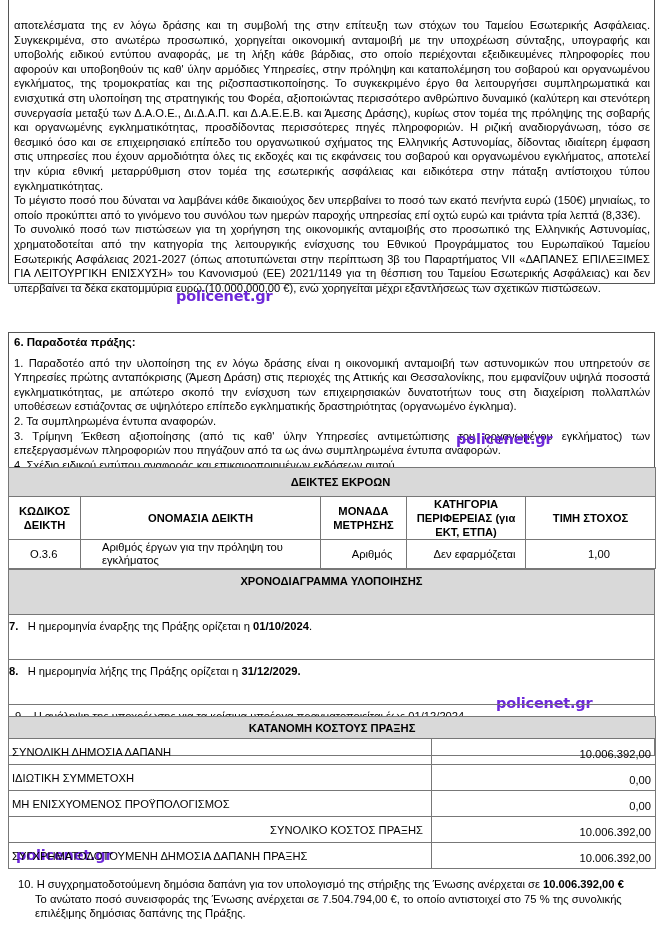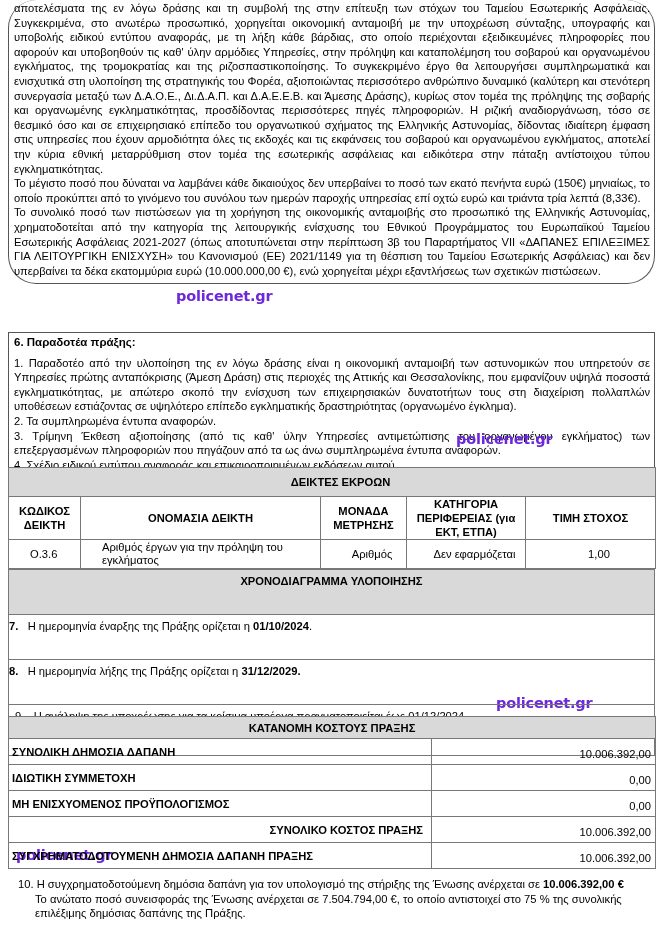--- a/index.html
+++ b/index.html
@@ -6,38 +6,38 @@
   body {
     width: 671px; height: 931px; position: relative; overflow: hidden;
     font-family: "Liberation Sans", sans-serif; color: #000;
     font-size: 11.2px; line-height: 14.6px;
   }
   .box {
     position: absolute; left: 8px; width: 647px;
     border: 1px solid #555; box-sizing: border-box;
   }
   .p { text-align: justify; margin: 0; }
-  #box-top { top: 0px; height: 284px; border-top: none; padding: 1px 4px 0 5px; border-radius: 28px; }
+  #box-top { top: 0px; height: 284px; border-top: none; padding: 18px 4px 0 5px; }
   #box-deliv { top: 284px; height: 170px; padding: 2px 4px 0 5px; border-top: 1px solid #555; margin-top: 48px; }
   .deliv-heading { font-weight: bold; font-size: 11.5px; display: inline-block; }
   .wm {
     font-family: "DejaVu Sans", sans-serif; font-weight: bold; font-size: 14.5px;
     position: absolute; color: #6d28d9; letter-spacing: -0.2px;
   }
   table { border-collapse: collapse; position: absolute; left: 8px; width: 647px; table-layout: fixed; }
   td, th { border: 1px solid #777; padding: 0 4px; font-size: 11.2px; }
   .hdr { background: #d9d9d9; font-weight: bold; text-align: center; height: 14px; line-height: 14px; }
   #kpi { top: 467px; }
   #kpi th { font-weight: bold; text-align: center; line-height: 14px; background: #fff; }
   #kpi td { height: 28px; line-height: 13px; padding-left: 21px; }
   #sched { top: 569px; }
   #sched td { height: 40px; vertical-align: top; padding-top: 4px; }
   #cost { top: 716px; }
   #cost td { height: 21px; line-height: 14px; }
-  #cost td.lbl { font-weight: bold; padding-left: 3px; }
+  #cost td.lbl { font-weight: normal; padding-left: 3px; }
   #cost td.num { text-align: right; padding-top: 4px; }
   .final {
     position: absolute; left: 18px; top: 877px; width: 628px; font-size: 11.2px; line-height: 14.6px;
   }
   .final .indent { padding-left: 17px; display: block; }
   b { font-weight: bold; }
 </style>
 </head>
 <body>
 

